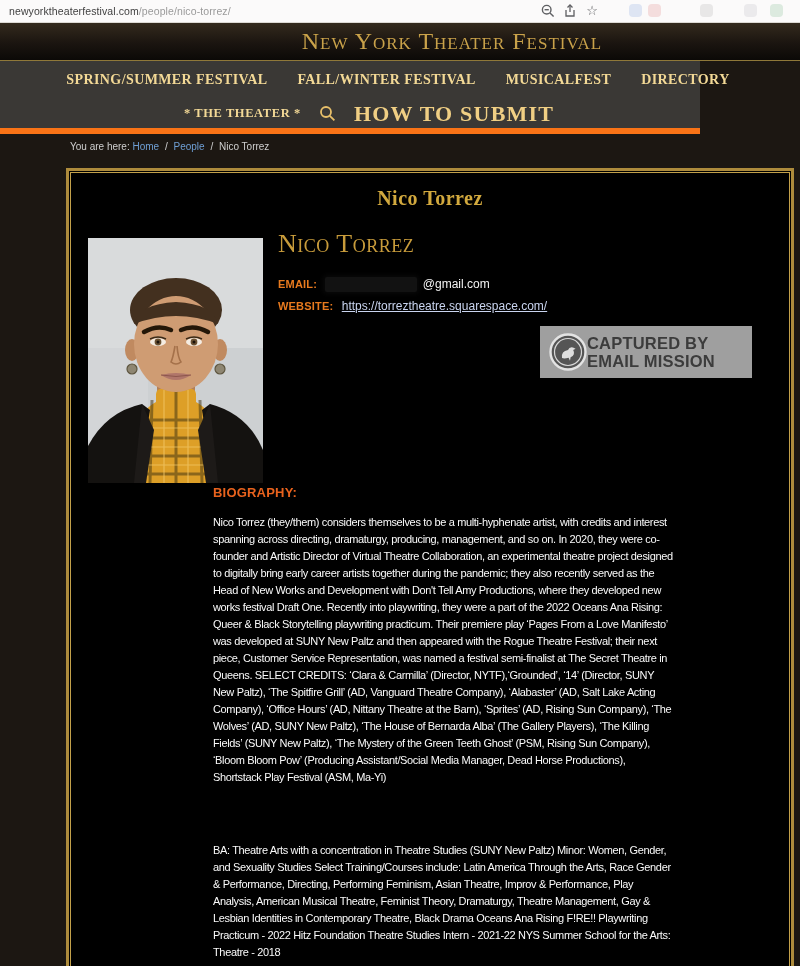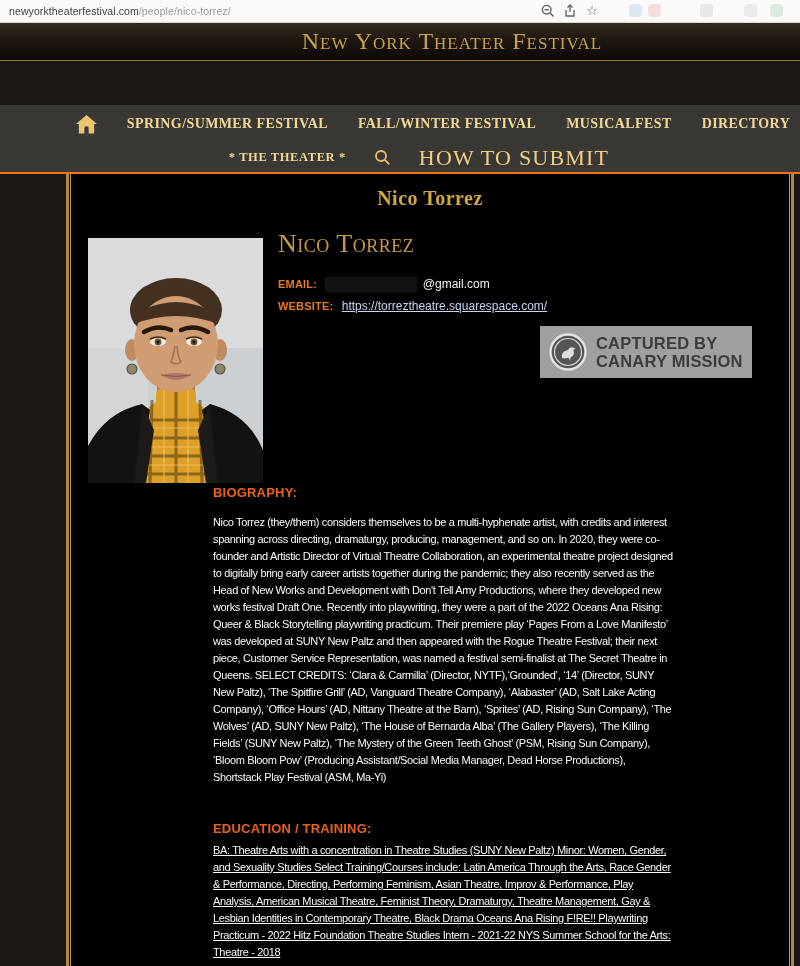--- a/index.html
+++ b/index.html
@@ -19,31 +19,31 @@
 
   
   .site-header{position:absolute;left:0;top:22px;width:800px;height:38px;
     background:linear-gradient(180deg,#352b1e 0%,#1b1510 55%,#0b0907 100%);
     border-bottom:1px solid #8f7839;z-index:30;}
   .site-title{width:100%;padding-left:104px;box-sizing:border-box;text-align:center;
     font-family:"Liberation Serif", serif;font-variant:small-caps;
     font-size:24px;line-height:38px;color:#c9a24a;letter-spacing:1px;}
 
   
-  .nav-bar{position:absolute;left:0;top:61px;width:800px;height:67px;
-    background:#3a3835;border-bottom:2px solid #f97316;z-index:30;margin-top:44px;}
+  .nav-bar{position:absolute;left:0;top:61px;width:700px;height:67px;
+    background:#3a3835;border-bottom:6px solid #f97316;z-index:30;}
   .nav-row1{height:38px;display:flex;align-items:center;justify-content:center;
     gap:30px;padding-left:66px;}
   .nav-row2{height:29px;display:flex;align-items:center;justify-content:center;
-    gap:28px;padding-left:38px;}
+    gap:18px;padding-left:38px;}
   .nav-link{font-family:"Liberation Serif", serif;font-weight:bold;font-size:14px;
     color:#f3d996;letter-spacing:.4px;cursor:pointer;white-space:nowrap;}
   .nav-theater{font-family:"Liberation Serif", serif;font-weight:bold;font-size:12.5px;
     color:#f3d996;letter-spacing:.6px;cursor:pointer;}
-  .nav-submit{font-family:"Liberation Serif", serif;font-weight:normal;font-size:22px;
+  .nav-submit{font-family:"Liberation Serif", serif;font-weight:bold;font-size:22px;
     color:#f0cf84;letter-spacing:1.2px;cursor:pointer;}
   .home-icon{width:21px;height:19px;cursor:pointer;}
   .search-icon{width:17px;height:17px;cursor:pointer;}
 
   
   .breadcrumb{position:absolute;left:70px;top:141px;font-size:10px;color:#cfcfcf;z-index:20;}
   .breadcrumb a{color:#6f9fd4;text-decoration:none;cursor:pointer;}
   .crumb-sep{color:#cfcfcf;margin:0 3px;}
 
   
@@ -64,32 +64,32 @@
 
   .contact-row{position:absolute;left:209px;font-size:12px;color:#f2f2f2;}
   .row-email{top:106px;} .row-website{top:128px;}
   .contact-label{color:#e87a1e;font-weight:bold;font-size:11px;letter-spacing:.2px;margin-right:5px;}
   .redacted{display:inline-block;vertical-align:middle;width:92px;height:15px;margin-right:2px;
     background:#121212;border-radius:2px;box-shadow:0 0 5px 2px rgba(10,10,10,.95);}
   .website-link{color:#c9d4ef;text-decoration:underline;cursor:pointer;}
 
   
   .watermark{position:absolute;left:471px;top:155px;width:212px;height:52px;
-    background:rgba(173,173,173,.92);display:flex;align-items:center;gap:9px;
+    background:rgba(173,173,173,.92);display:flex;align-items:center;
     padding-left:9px;box-sizing:border-box;}
   .wm-logo{width:38px;height:38px;flex:0 0 auto;}
   .wm-text{font-weight:bold;font-size:16.5px;line-height:18.5px;color:#3c3c3c;letter-spacing:.2px;}
 
   
   .section-heading{position:absolute;left:144px;width:460px;
     color:#e8621d;font-weight:bold;font-size:13px;letter-spacing:.2px;}
   .section-body{position:absolute;left:144px;width:462px;color:#fafafa;
     font-size:11px;line-height:17px;letter-spacing:-0.35px;}
   .bio-heading{top:314px;} .bio-body{top:343px;}
-  .edu-heading{top:650px;} .edu-body{top:671px;text-decoration:underline;}
+  .edu-heading{top:650px;} .edu-body{top:671px;}
 </style>
 </head>
 <body>
 
 <div id="screen">
 
   <div class="browser-bar">
     <div class="url">
       <span class="dom">newyorktheaterfestival.com</span><span class="path">/people/nico-torrez/</span>
     </div>
@@ -238,26 +238,25 @@
       <div class="watermark">
         <span class="wm-logo">
           <svg viewBox="0 0 38 38">
             <circle cx="19" cy="19" r="17.5" fill="#555555" stroke="#e3e3e3" stroke-width="2.4"></circle>
             <circle cx="19" cy="19" r="13.5" fill="none" stroke="#d8d8d8" stroke-width="1.2"></circle>
             <path d="M13 25 q-1-7 6-8 q1.5-3.5 5-2.5 l2.6 1.2 -2.4 1.2 q2.6 4.6 -2.6 7.4 l-0.6 3.4 -1.4-3 q-4.4 1.2-6.6 0.3 Z" fill="#dedede"></path>
           </svg>
         </span>
         <span class="wm-text">
           <span style="display:block">CAPTURED BY</span>
-          <span style="display:block">CANARY MISSION</span>
+          <span style="display:block">EMAIL MISSION</span>
         </span>
       </div>
 
       <div class="section-heading bio-heading">BIOGRAPHY:</div>
       <div class="section-body bio-body">Nico Torrez (they/them) considers themselves to be a multi-hyphenate artist, with credits and interest spanning across directing, dramaturgy, producing, management, and so on. In 2020, they were co-founder and Artistic Director of Virtual Theatre Collaboration, an experimental theatre project designed to digitally bring early career artists together during the pandemic; they also recently served as the Head of New Works and Development with Don't Tell Amy Productions, where they developed new works festival Draft One. Recently into playwriting, they were a part of the 2022 Oceans Ana Rising: Queer &amp; Black Storytelling playwriting practicum. Their premiere play ‘Pages From a Love Manifesto’ was developed at SUNY New Paltz and then appeared with the Rogue Theatre Festival; their next piece, Customer Service Representation, was named a festival semi-finalist at The Secret Theatre in Queens. SELECT CREDITS: ‘Clara &amp; Carmilla’ (Director, NYTF),‘Grounded’, ‘14’ (Director, SUNY New Paltz), ‘The Spitfire Grill’ (AD, Vanguard Theatre Company), ‘Alabaster’ (AD, Salt Lake Acting Company), ‘Office Hours’ (AD, Nittany Theatre at the Barn), ‘Sprites’ (AD, Rising Sun Company), ‘The Wolves’ (AD, SUNY New Paltz), ‘The House of Bernarda Alba’ (The Gallery Players), ‘The Killing Fields’ (SUNY New Paltz), ‘The Mystery of the Green Teeth Ghost’ (PSM, Rising Sun Company), ‘Bloom Bloom Pow’ (Producing Assistant/Social Media Manager, Dead Horse Productions), Shortstack Play Festival (ASM, Ma-Yi)</div>
 
-      <div class="section-heading edu-heading">EDUCATION / TRAINING:</div>
       <div class="section-body edu-body">BA: Theatre Arts with a concentration in Theatre Studies (SUNY New Paltz) Minor: Women, Gender, and Sexuality Studies Select Training/Courses include: Latin America Through the Arts, Race Gender &amp; Performance, Directing, Performing Feminism, Asian Theatre, Improv &amp; Performance, Play Analysis, American Musical Theatre, Feminist Theory, Dramaturgy, Theatre Management, Gay &amp; Lesbian Identities in Contemporary Theatre, Black Drama Oceans Ana Rising F!RE!! Playwriting Practicum - 2022 Hitz Foundation Theatre Studies Intern - 2021-22 NYS Summer School for the Arts: Theatre - 2018</div>
 
     </div>
   </div>
 
 </div>
 
 </body></html>

